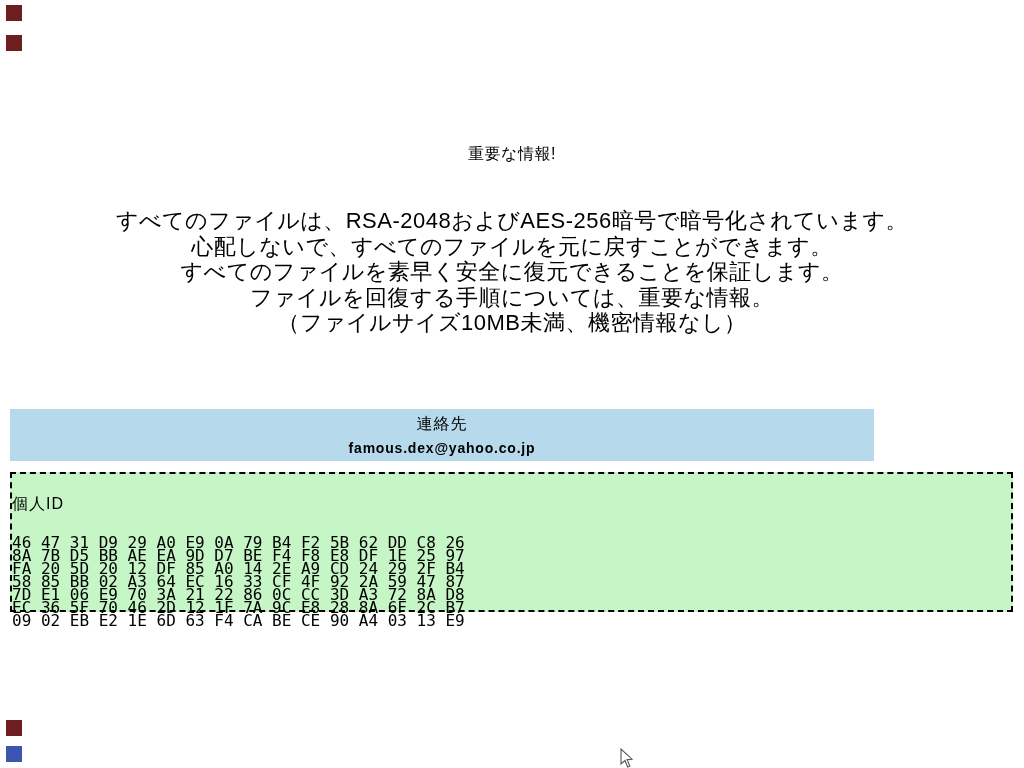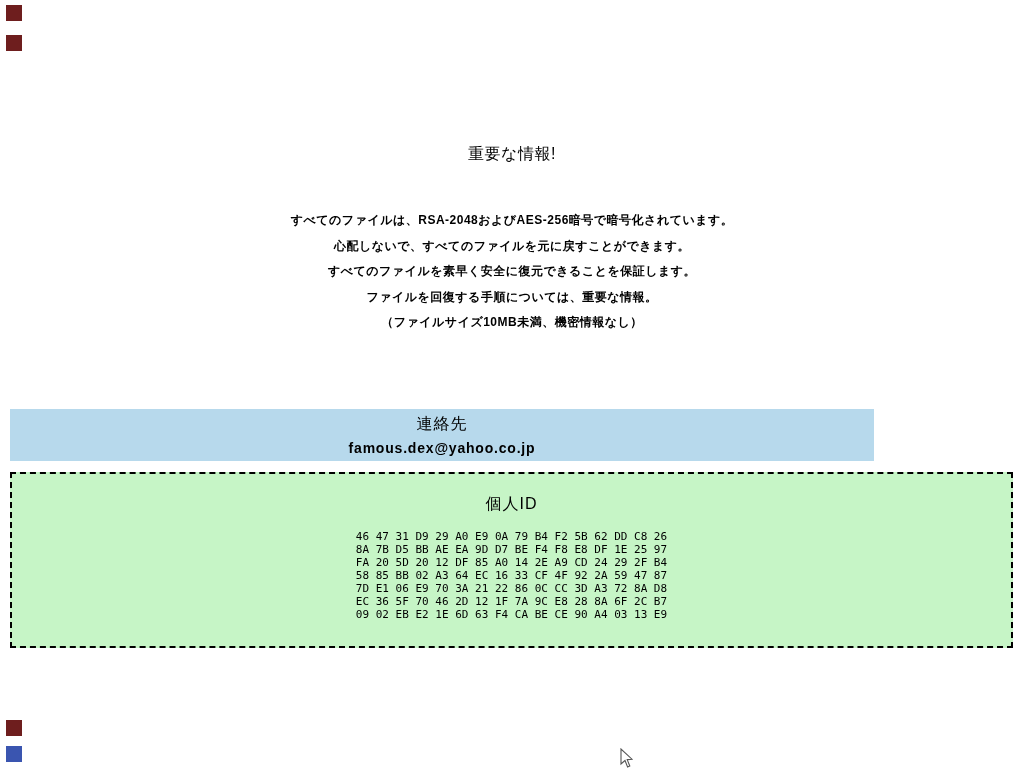--- a/index.html
+++ b/index.html
@@ -25,25 +25,24 @@
     letter-spacing: 0.5px;
   }
   .note-body {
     position: absolute;
     top: 208px;
     left: 0;
     width: 1024px;
     text-align: center;
   }
   .note-line {
-    font-size: 12px;
+    font-size: 22px;
     line-height: 25.5px;
     letter-spacing: 0.5px;
     white-space: nowrap;
-    font-weight: bold;
   }
 
   
   .contact-band {
     position: absolute;
     top: 409px;
     left: 10px;
     width: 864px;
     height: 52px;
     background: #b7d9ec;
@@ -61,36 +60,36 @@
     font-weight: bold;
     letter-spacing: 0.8px;
   }
 
   
   .id-box {
     position: absolute;
     top: 472px;
     left: 10px;
     width: 1003px;
-    height: 176px;
+    height: 140px;
     box-sizing: border-box;
     background: #c6f5c6;
     border: 2px dashed #000000;
-    text-align: center;
+    text-align: left;
   }
   .id-heading {
     margin-top: 20px;
     font-size: 16px;
     line-height: 19px;
     letter-spacing: 1px;
   }
   .id-hex {
-    margin-top: 17px;
+    margin-top: 23px;
     font-family: "DejaVu Sans Mono", "Liberation Mono", monospace;
-    font-size: 11px;
+    font-size: 16px;
     line-height: 13px;
   }
   .hex-line { white-space: pre; }
 
   
   .corner-square {
     position: absolute;
     width: 16px;
     height: 16px;
   }

